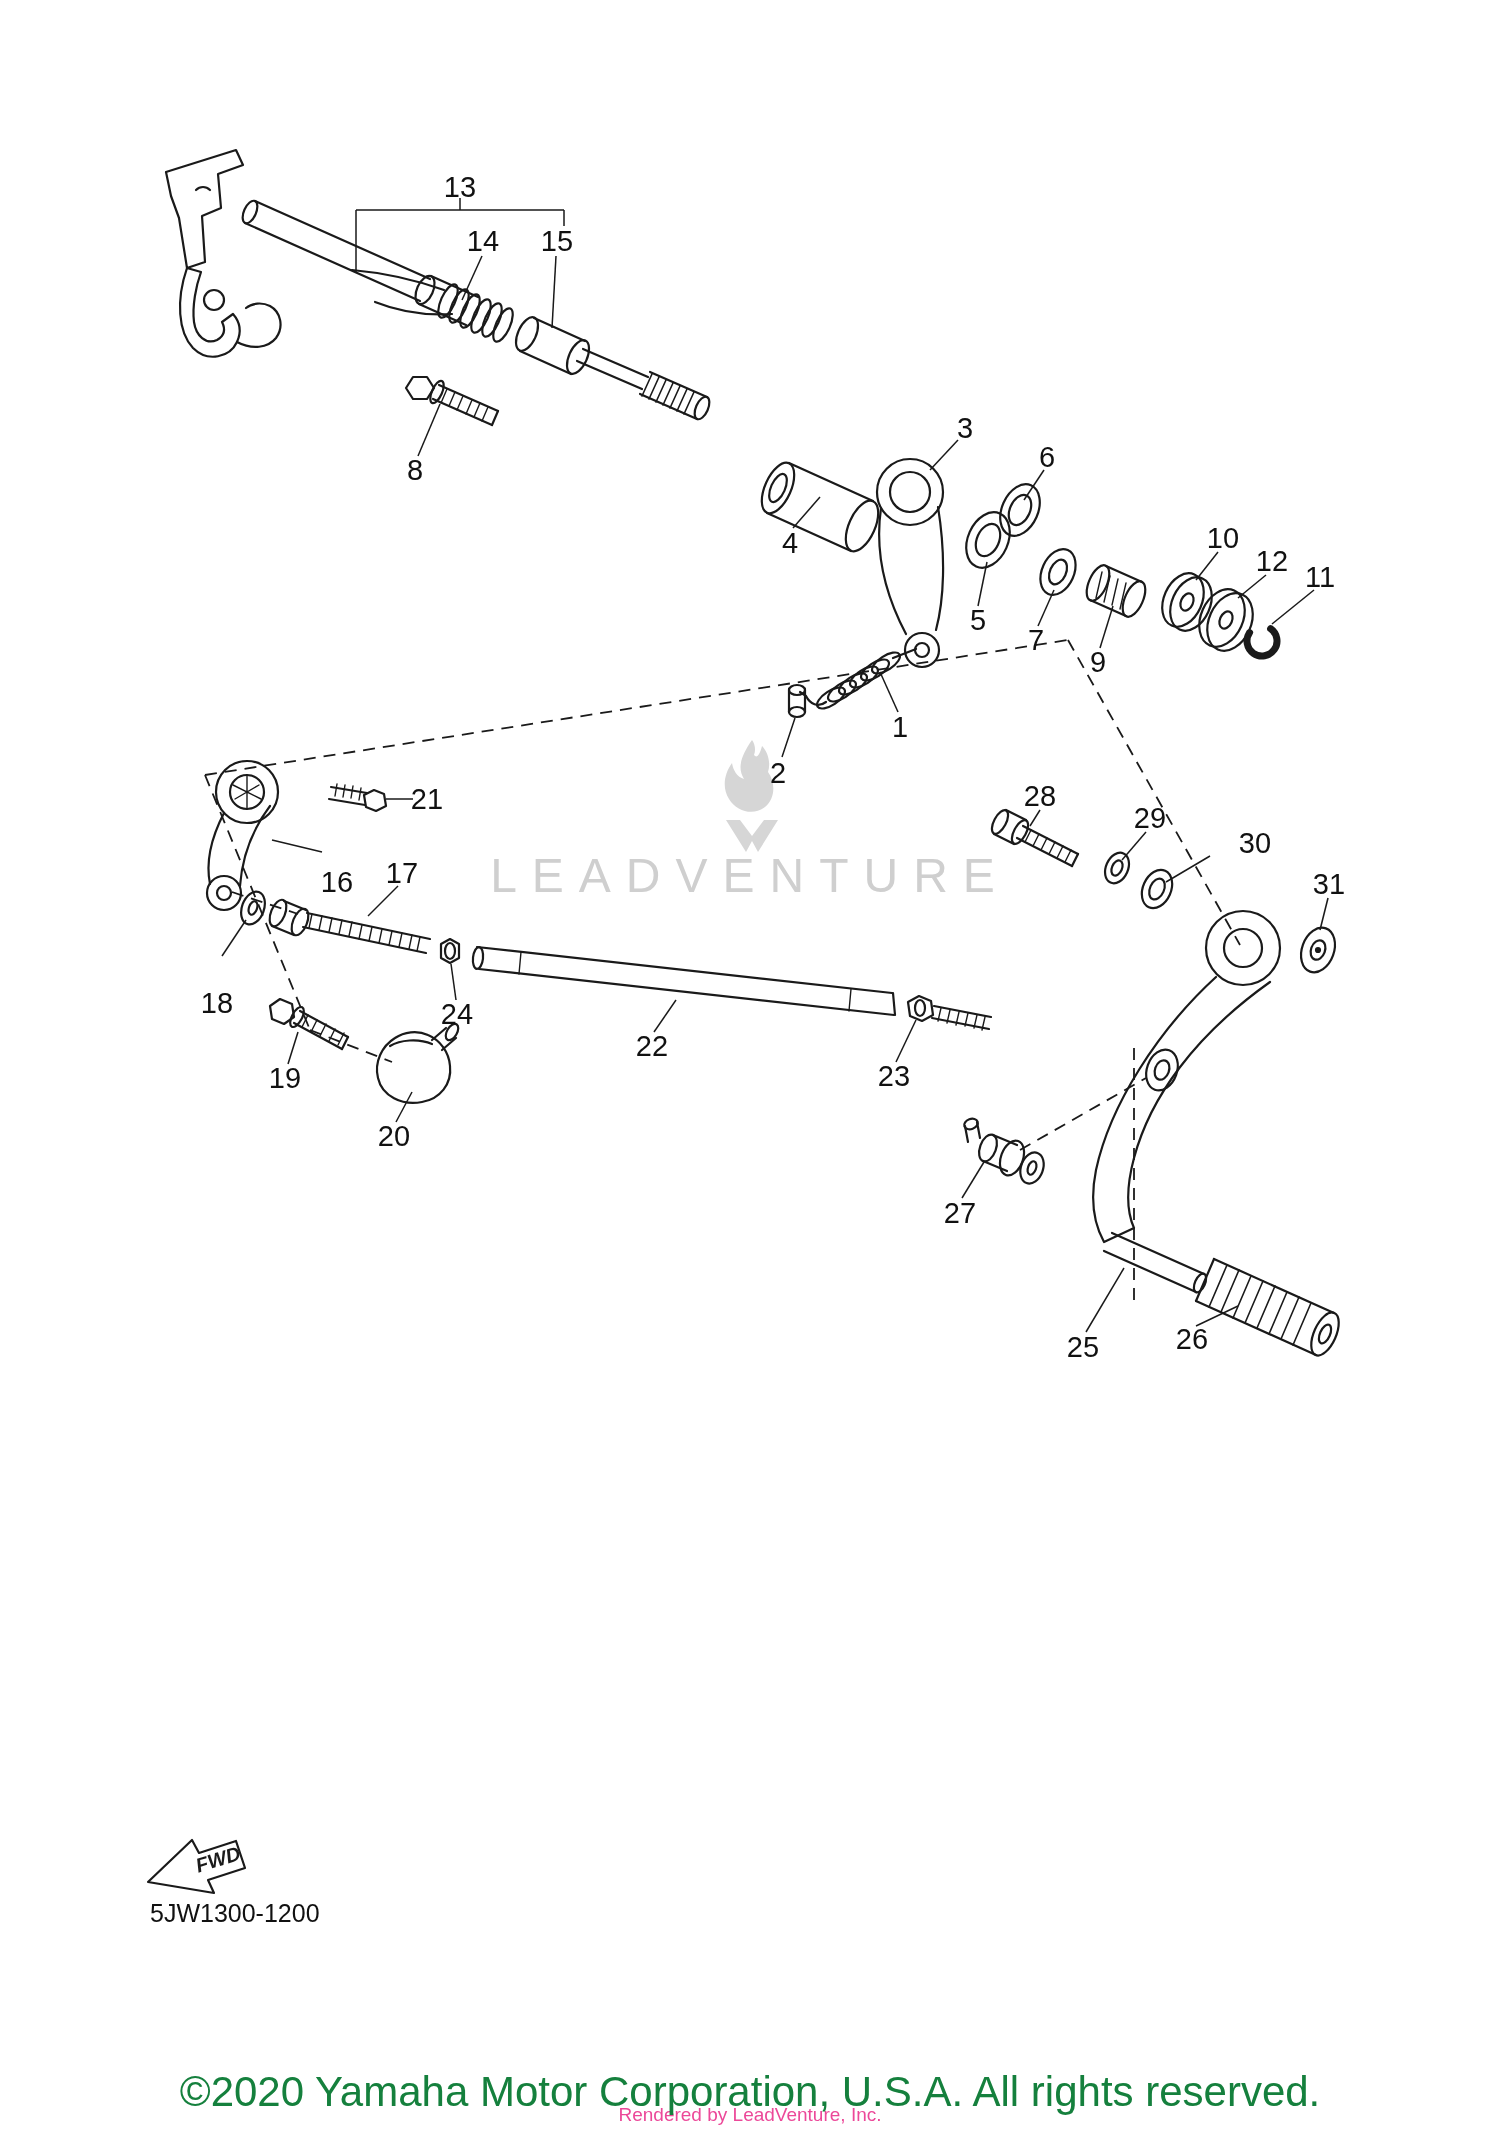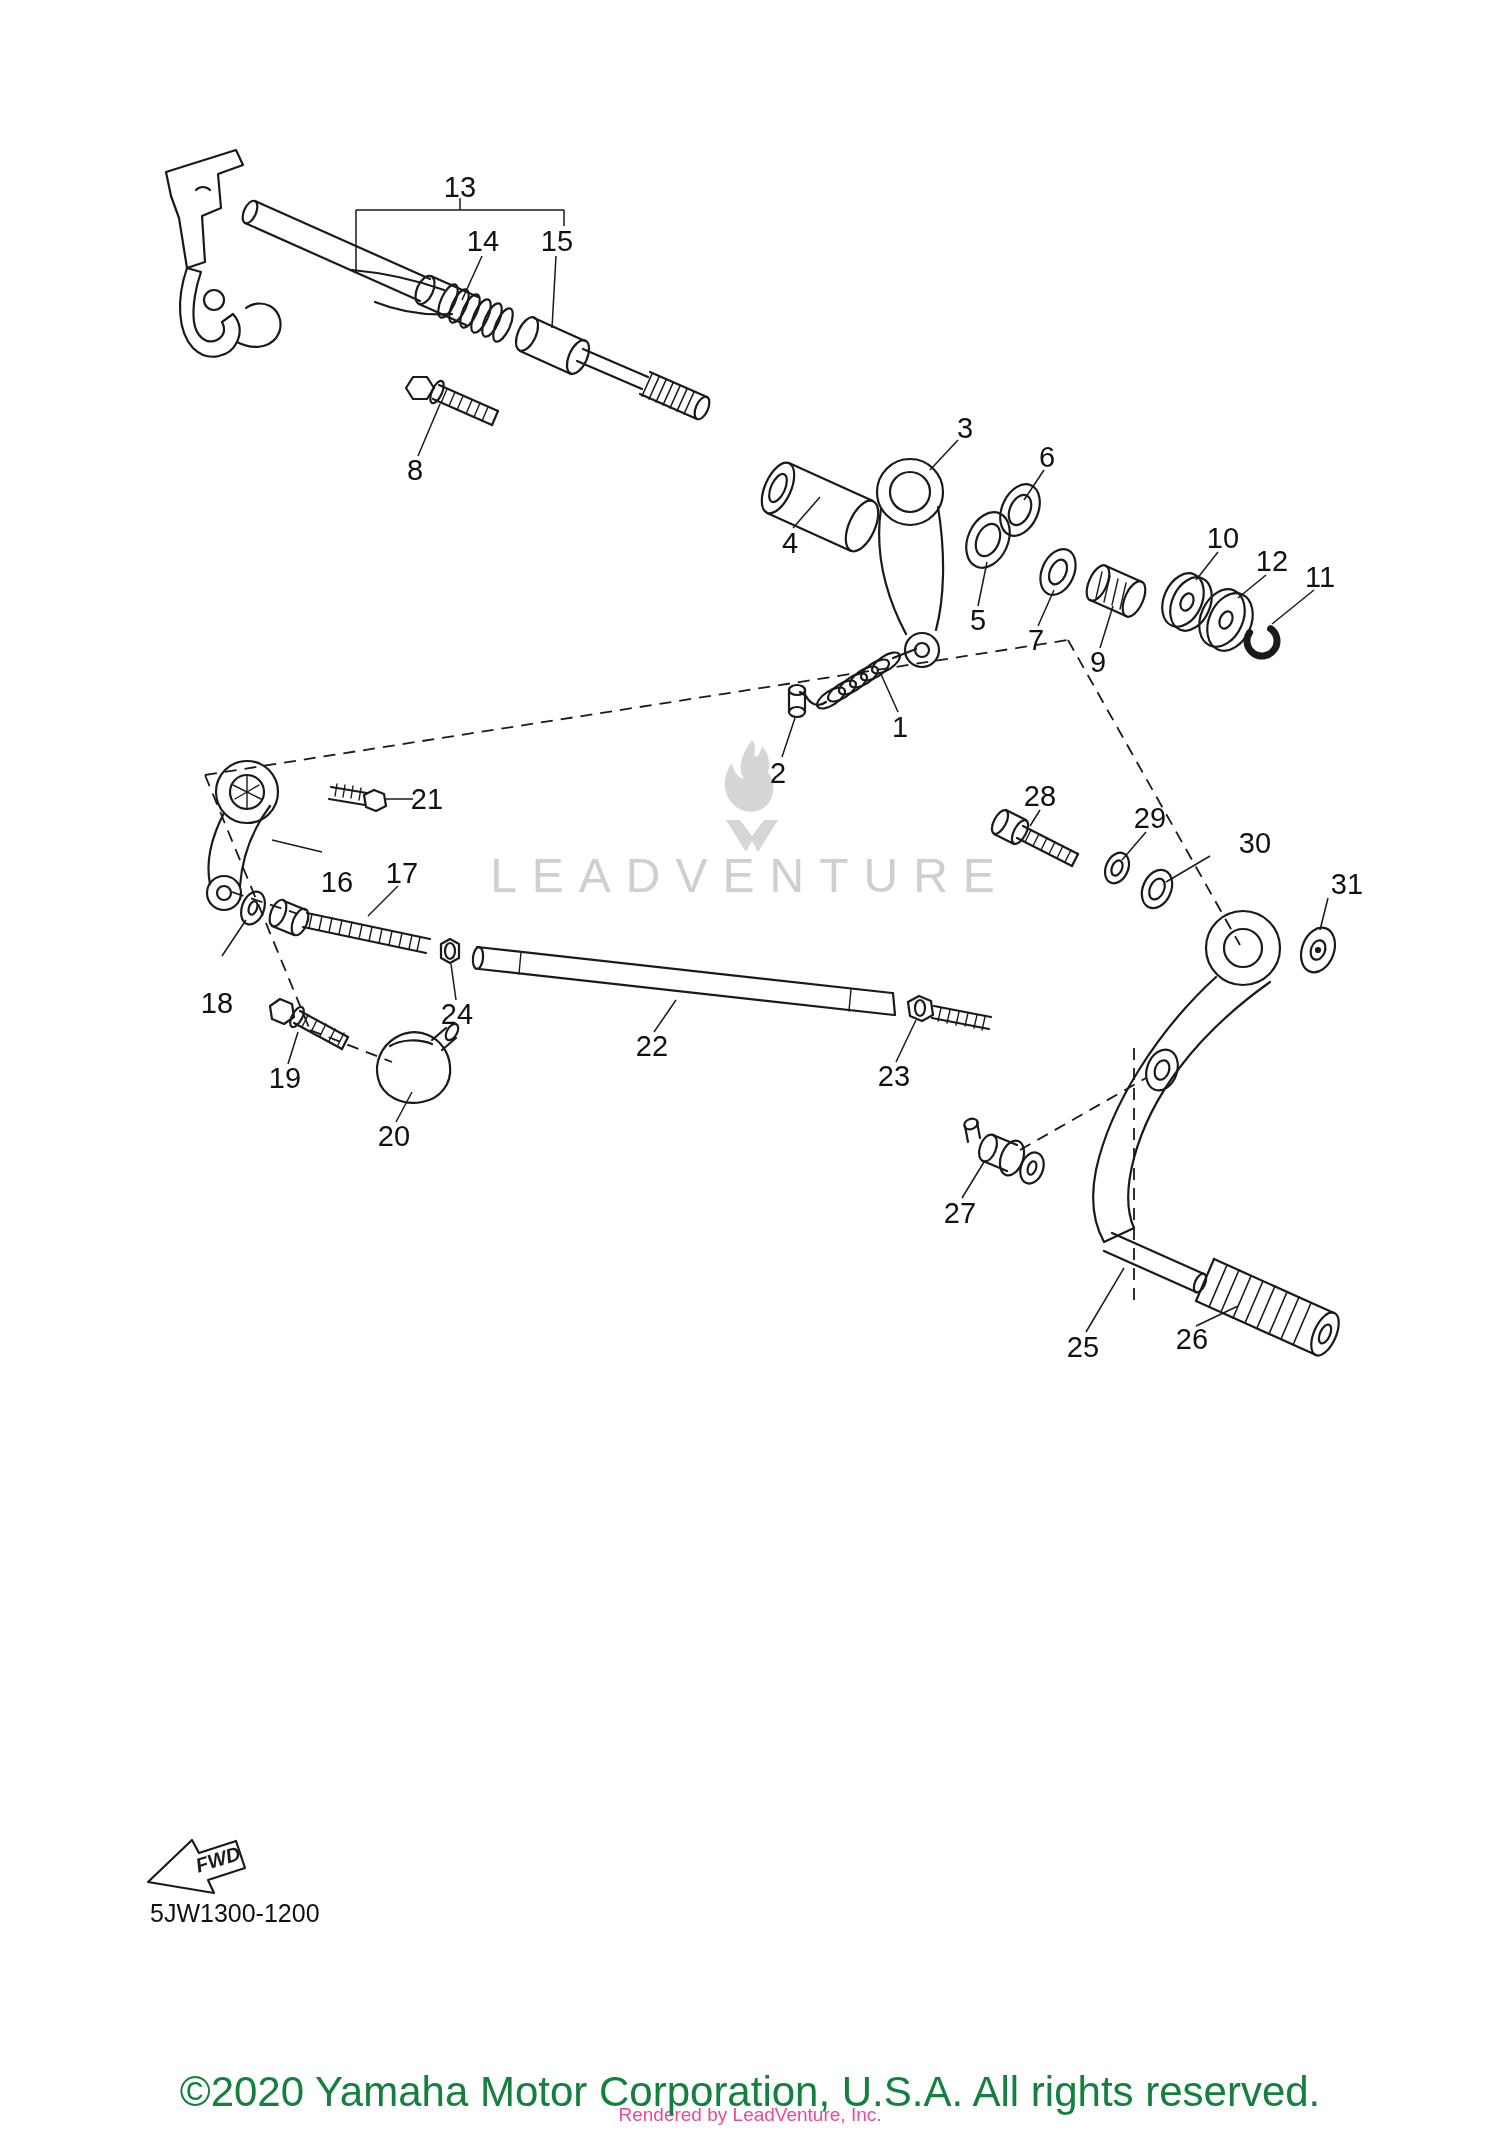--- a/index.html
+++ b/index.html
@@ -374,18 +374,18 @@
       <div class="part-label" style="left: 427px; top: 799px;">21</div>
       <div class="part-label" style="left: 652px; top: 1046px;">22</div>
       <div class="part-label" style="left: 894px; top: 1076px;">23</div>
       <div class="part-label" style="left: 457px; top: 1014px;">24</div>
       <div class="part-label" style="left: 1083px; top: 1347px;">25</div>
       <div class="part-label" style="left: 1192px; top: 1339px;">26</div>
       <div class="part-label" style="left: 960px; top: 1213px;">27</div>
       <div class="part-label" style="left: 1040px; top: 796px;">28</div>
       <div class="part-label" style="left: 1150px; top: 818px;">29</div>
       <div class="part-label" style="left: 1215px; top: 843px; margin-left: 40px;">30</div>
-      <div class="part-label" style="left: 1329px; top: 884px; margin-left: 18px;">31</div>
+      <div class="part-label" style="left: 1329px; top: 884px;">31</div>
     </div>
 
   <div class="copyright">©2020 Yamaha Motor Corporation, U.S.A. All rights reserved.</div>
   <div class="rendered-by">Rendered by LeadVenture, Inc.</div>
 </div>
 
 </body></html>

